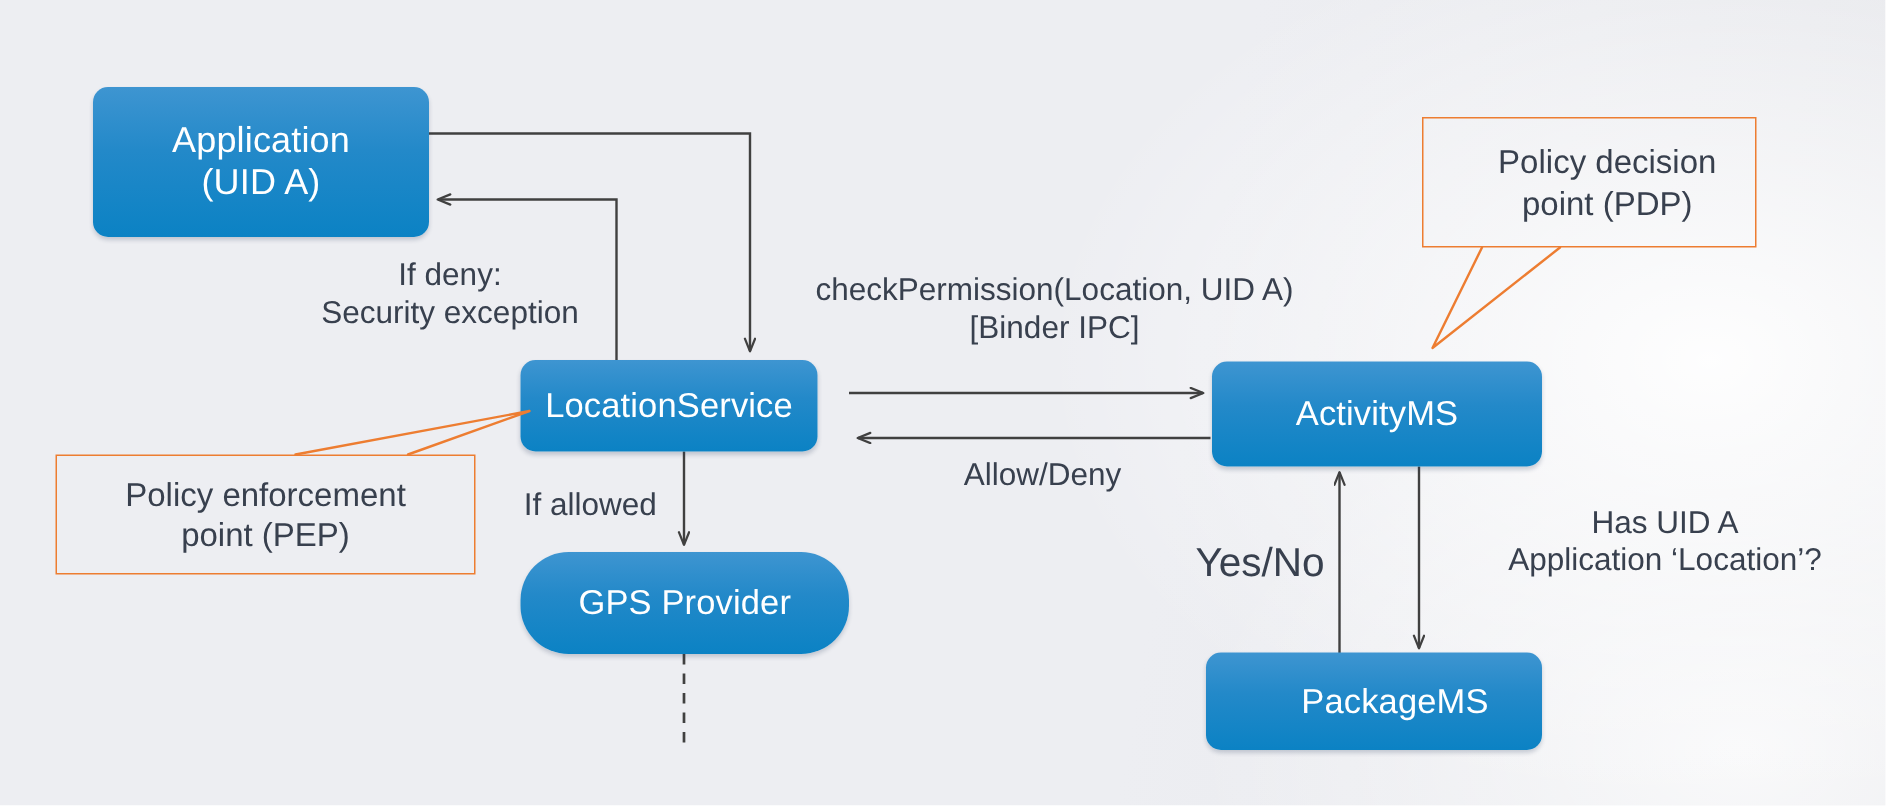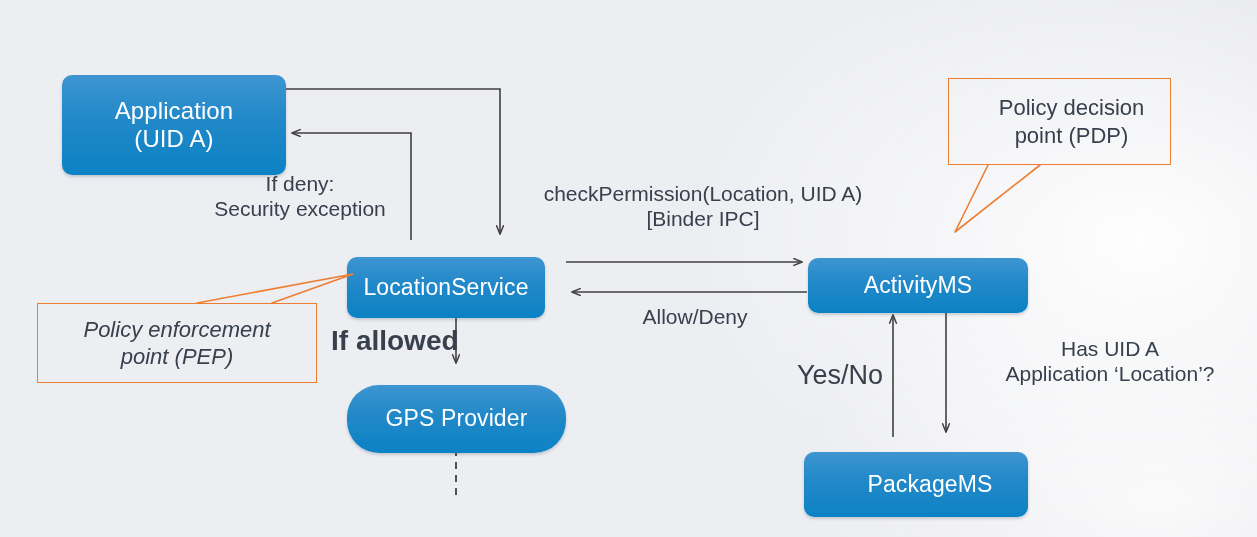--- a/index.html
+++ b/index.html
@@ -28,21 +28,20 @@
     box-shadow: 0 2px 3px rgba(40,60,90,0.22);
     color: #ffffff;
     display: flex;
     align-items: center;
     justify-content: center;
     text-align: center;
     line-height: 1.18;
     font-weight: 400;
     letter-spacing: 0.1px;
     z-index: 4;
-    margin-top: 17px;
   }
   .box span { display: block; }
 
   
   .lbl {
     position: absolute;
     color: #38404e;
     line-height: 1.2;
     text-align: center;
     white-space: pre;
@@ -111,45 +110,45 @@
   </div>
 
   <div class="box" style="left:347px; top:240px; width:198px; height:61px; font-size:23px;">
     <span>LocationService</span>
   </div>
 
   <div class="box" style="left:347px; top:368px; width:219px; height:68px; font-size:23px;border-radius:32px;">
     <span>GPS Provider</span>
   </div>
 
-  <div class="box" style="left:808px; top:241px; width:220px; height:55px; font-size:23px;">
+  <div class="box" style="left:808px; top:241px; width:220px; height:70px; font-size:23px;">
     <span>ActivityMS</span>
   </div>
 
   <div class="box" style="left:804px; top:435px; width:224px; height:65px; font-size:23px;padding-left:28px;">
     <span>PackageMS</span>
   </div>
 
 
   <div class="lbl" style="left:188px; top:171px; width:224px; font-size:21px;">If deny:
 Security exception</div>
 
   <div class="lbl" style="left:508px; top:181px; width:390px; font-size:21px;">checkPermission(Location, UID A)
 [Binder IPC]</div>
 
   <div class="lbl" style="left:600px; top:304px; width:190px; font-size:21px;">Allow/Deny</div>
 
-  <div class="lbl" style="left:331px; top:324px; width:125px; font-size:28px;font-weight:bold;">If allowed</div>
+  <div class="lbl" style="left:331px; top:324px; width:125px; font-size:21px;">If allowed</div>
 
   <div class="lbl" style="left:790px; top:359px; width:100px; font-size:27px;">Yes/No</div>
 
   <div class="lbl" style="left:966px; top:336px; width:288px; font-size:21px;">Has UID A
 Application ‘Location’?</div>
 
-  <div class="callout" style="left:37px; top:303px; width:280px; height:80px; font-size:22px;font-style:italic;">
+  <div class="callout" style="left:37px; top:303px; width:280px; height:80px; font-size:22px;">
     <span style="white-space:pre;">Policy enforcement
 point (PEP)</span>
   </div>
 
   <div class="callout" style="left:948px; top:78px; width:223px; height:87px; font-size:22px;padding-left:24px;">
     <span style="white-space:pre;">Policy decision
 point (PDP)</span>
   </div>
 
   <svg class="layer tails" viewBox="0 0 1257 537">

